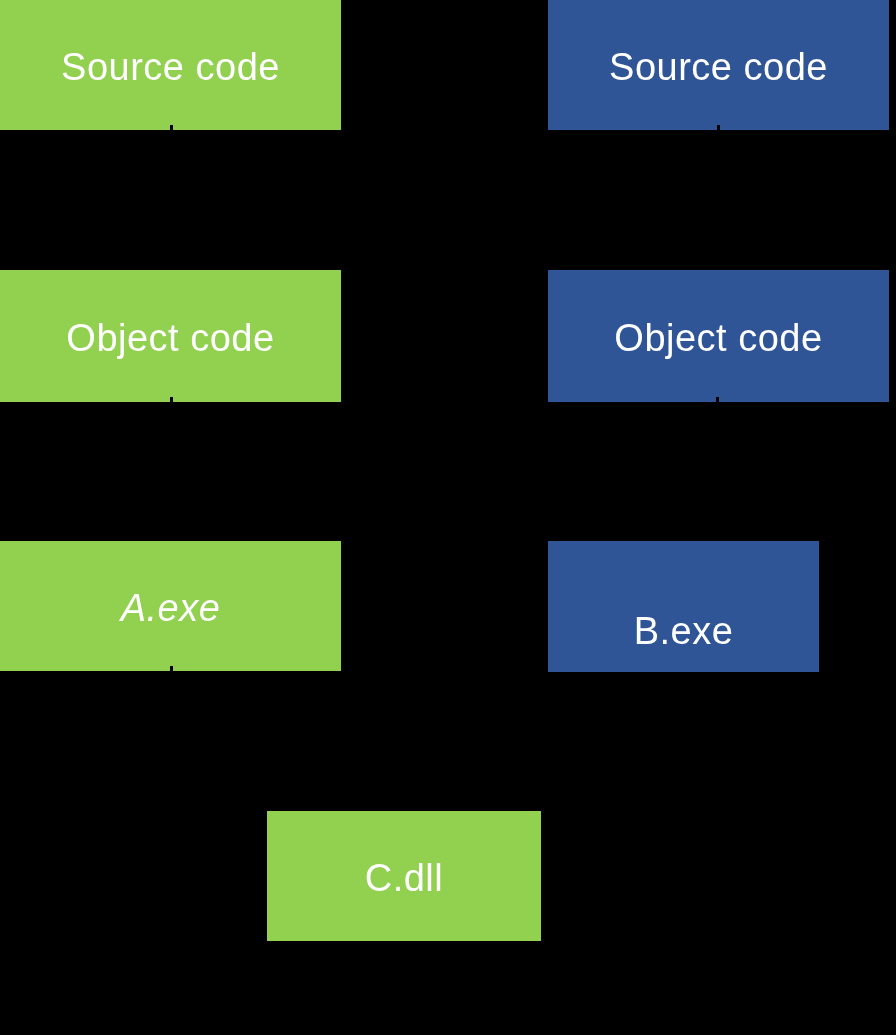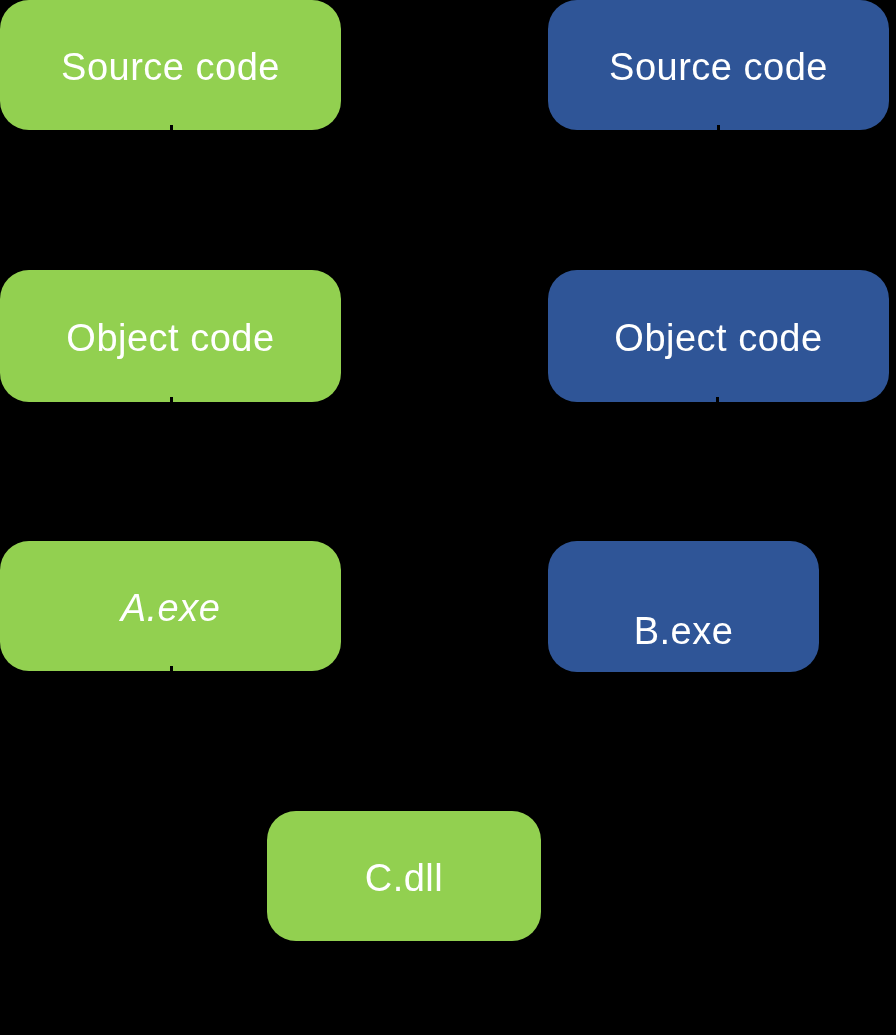--- a/index.html
+++ b/index.html
@@ -19,21 +19,20 @@
     position: absolute;
     display: flex;
     align-items: center;
     justify-content: center;
     color: #FFFFFF;
     font-size: 38px;
     font-weight: 300;
     letter-spacing: 0.5px;
     line-height: 1;
     white-space: nowrap;
-    border-radius: 29px;
   }
   .node .lbl {
     transform: translateY(2px);
   }
   .node.text-low .lbl {
     transform: translateY(24px);
   }
   
   .n-source-left  { left: 0;     top: 0;     width: 341px; height: 130px; }
   .n-source-right { left: 548px; top: 0;     width: 341px; height: 130px; }

